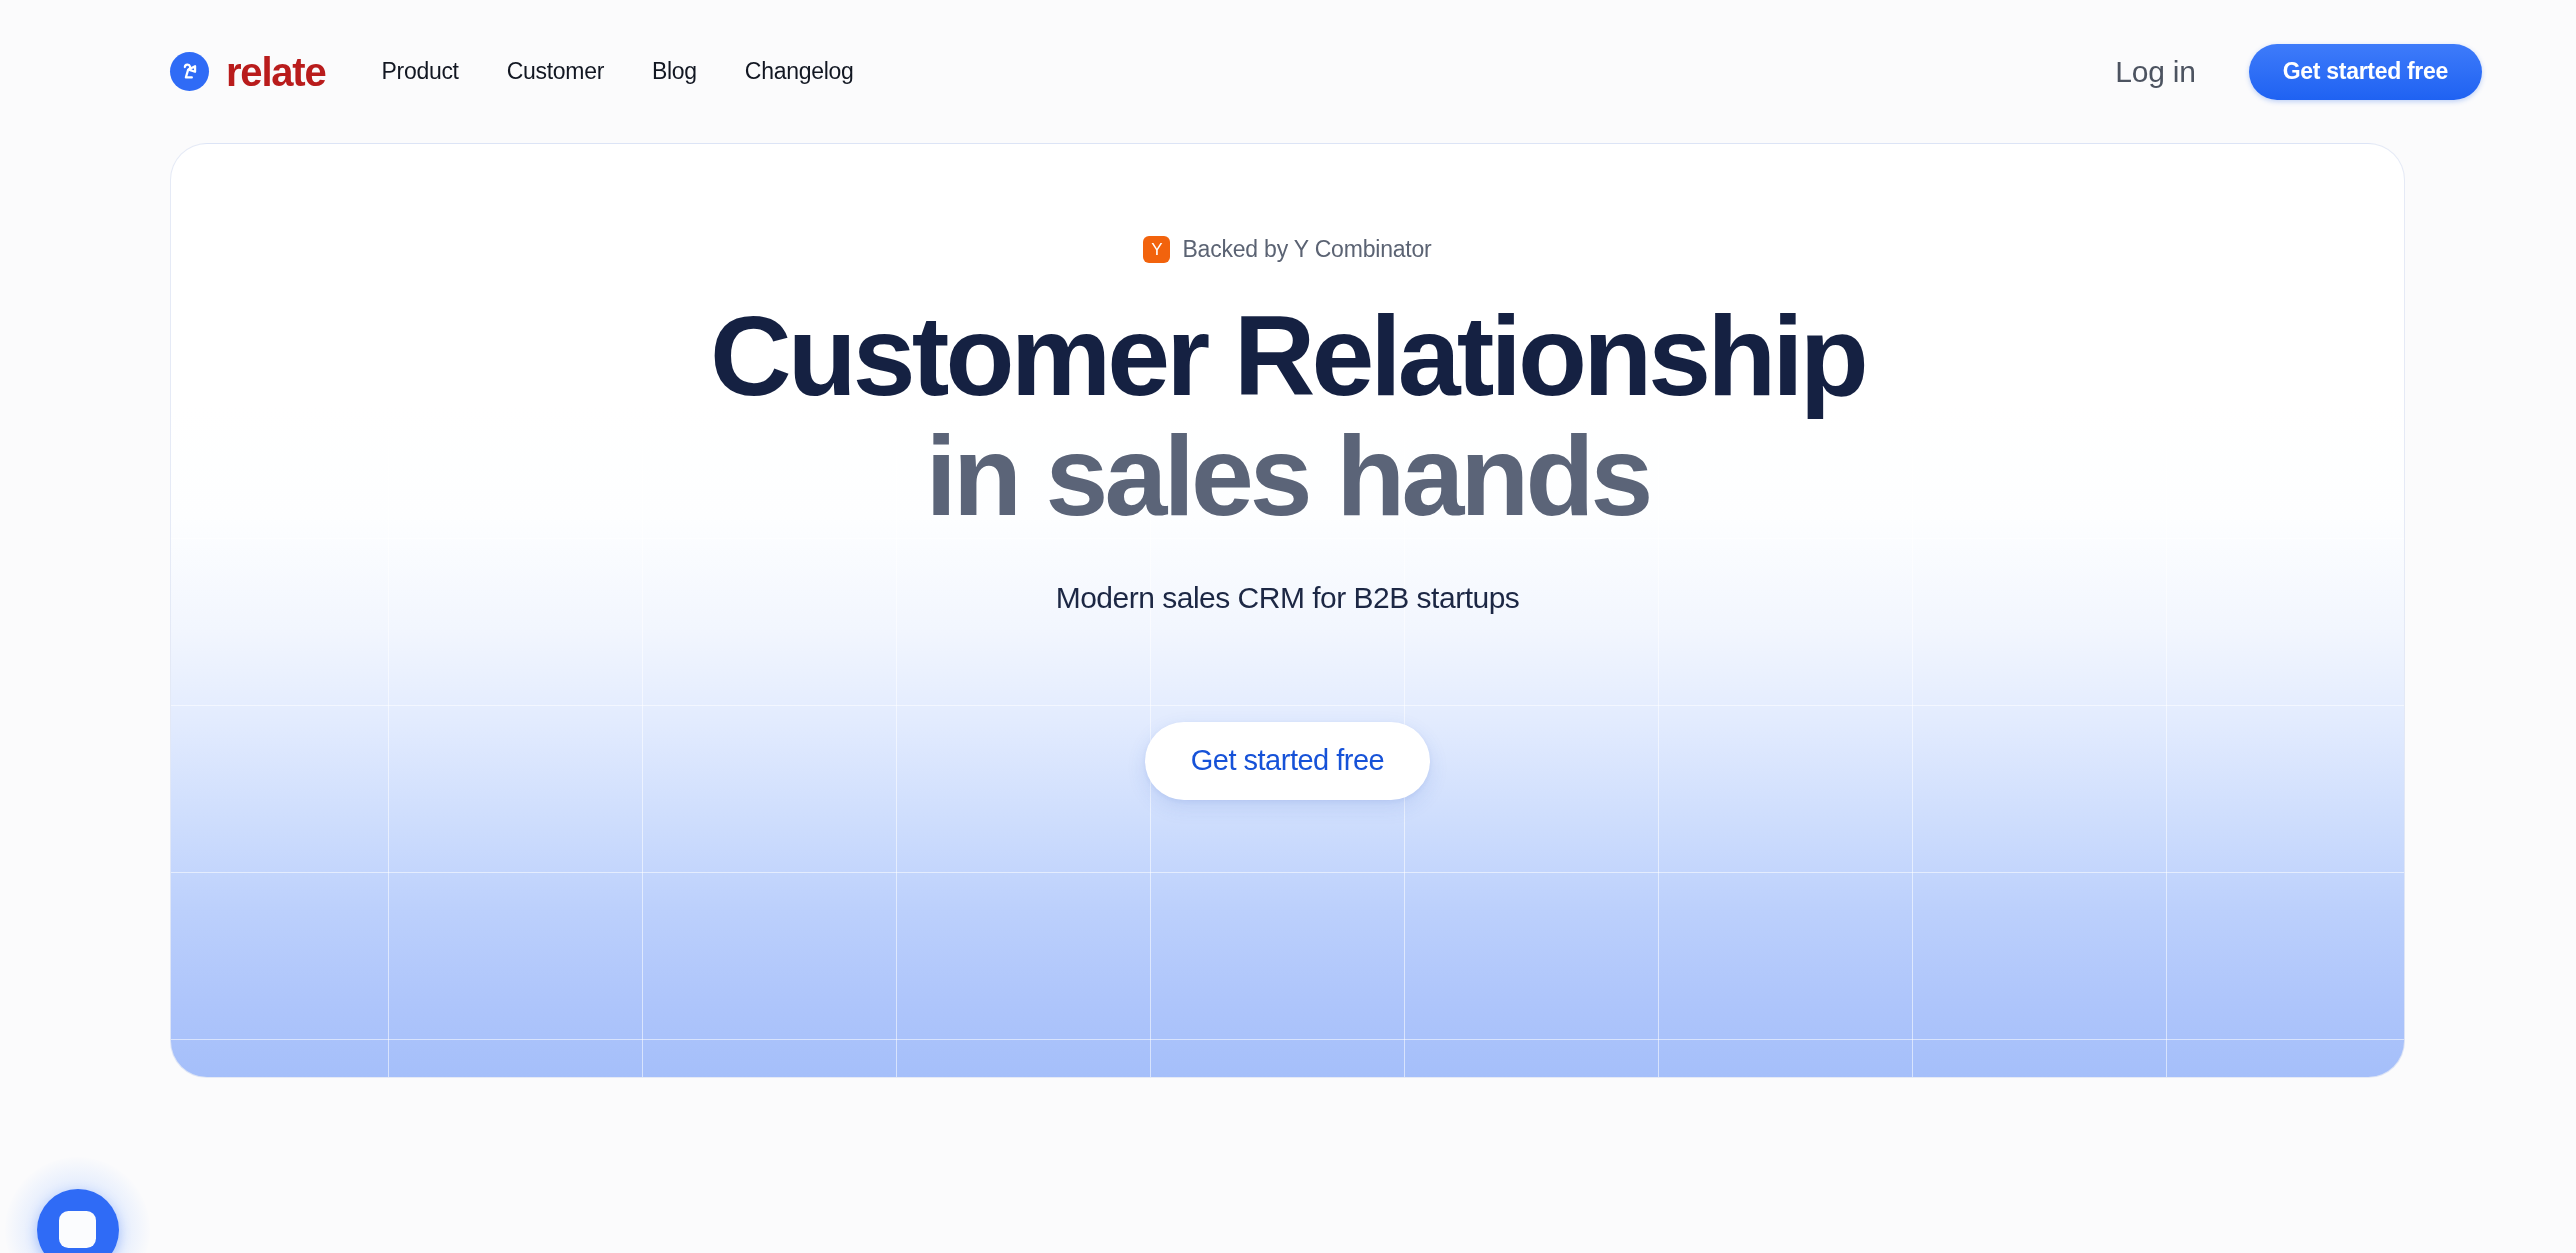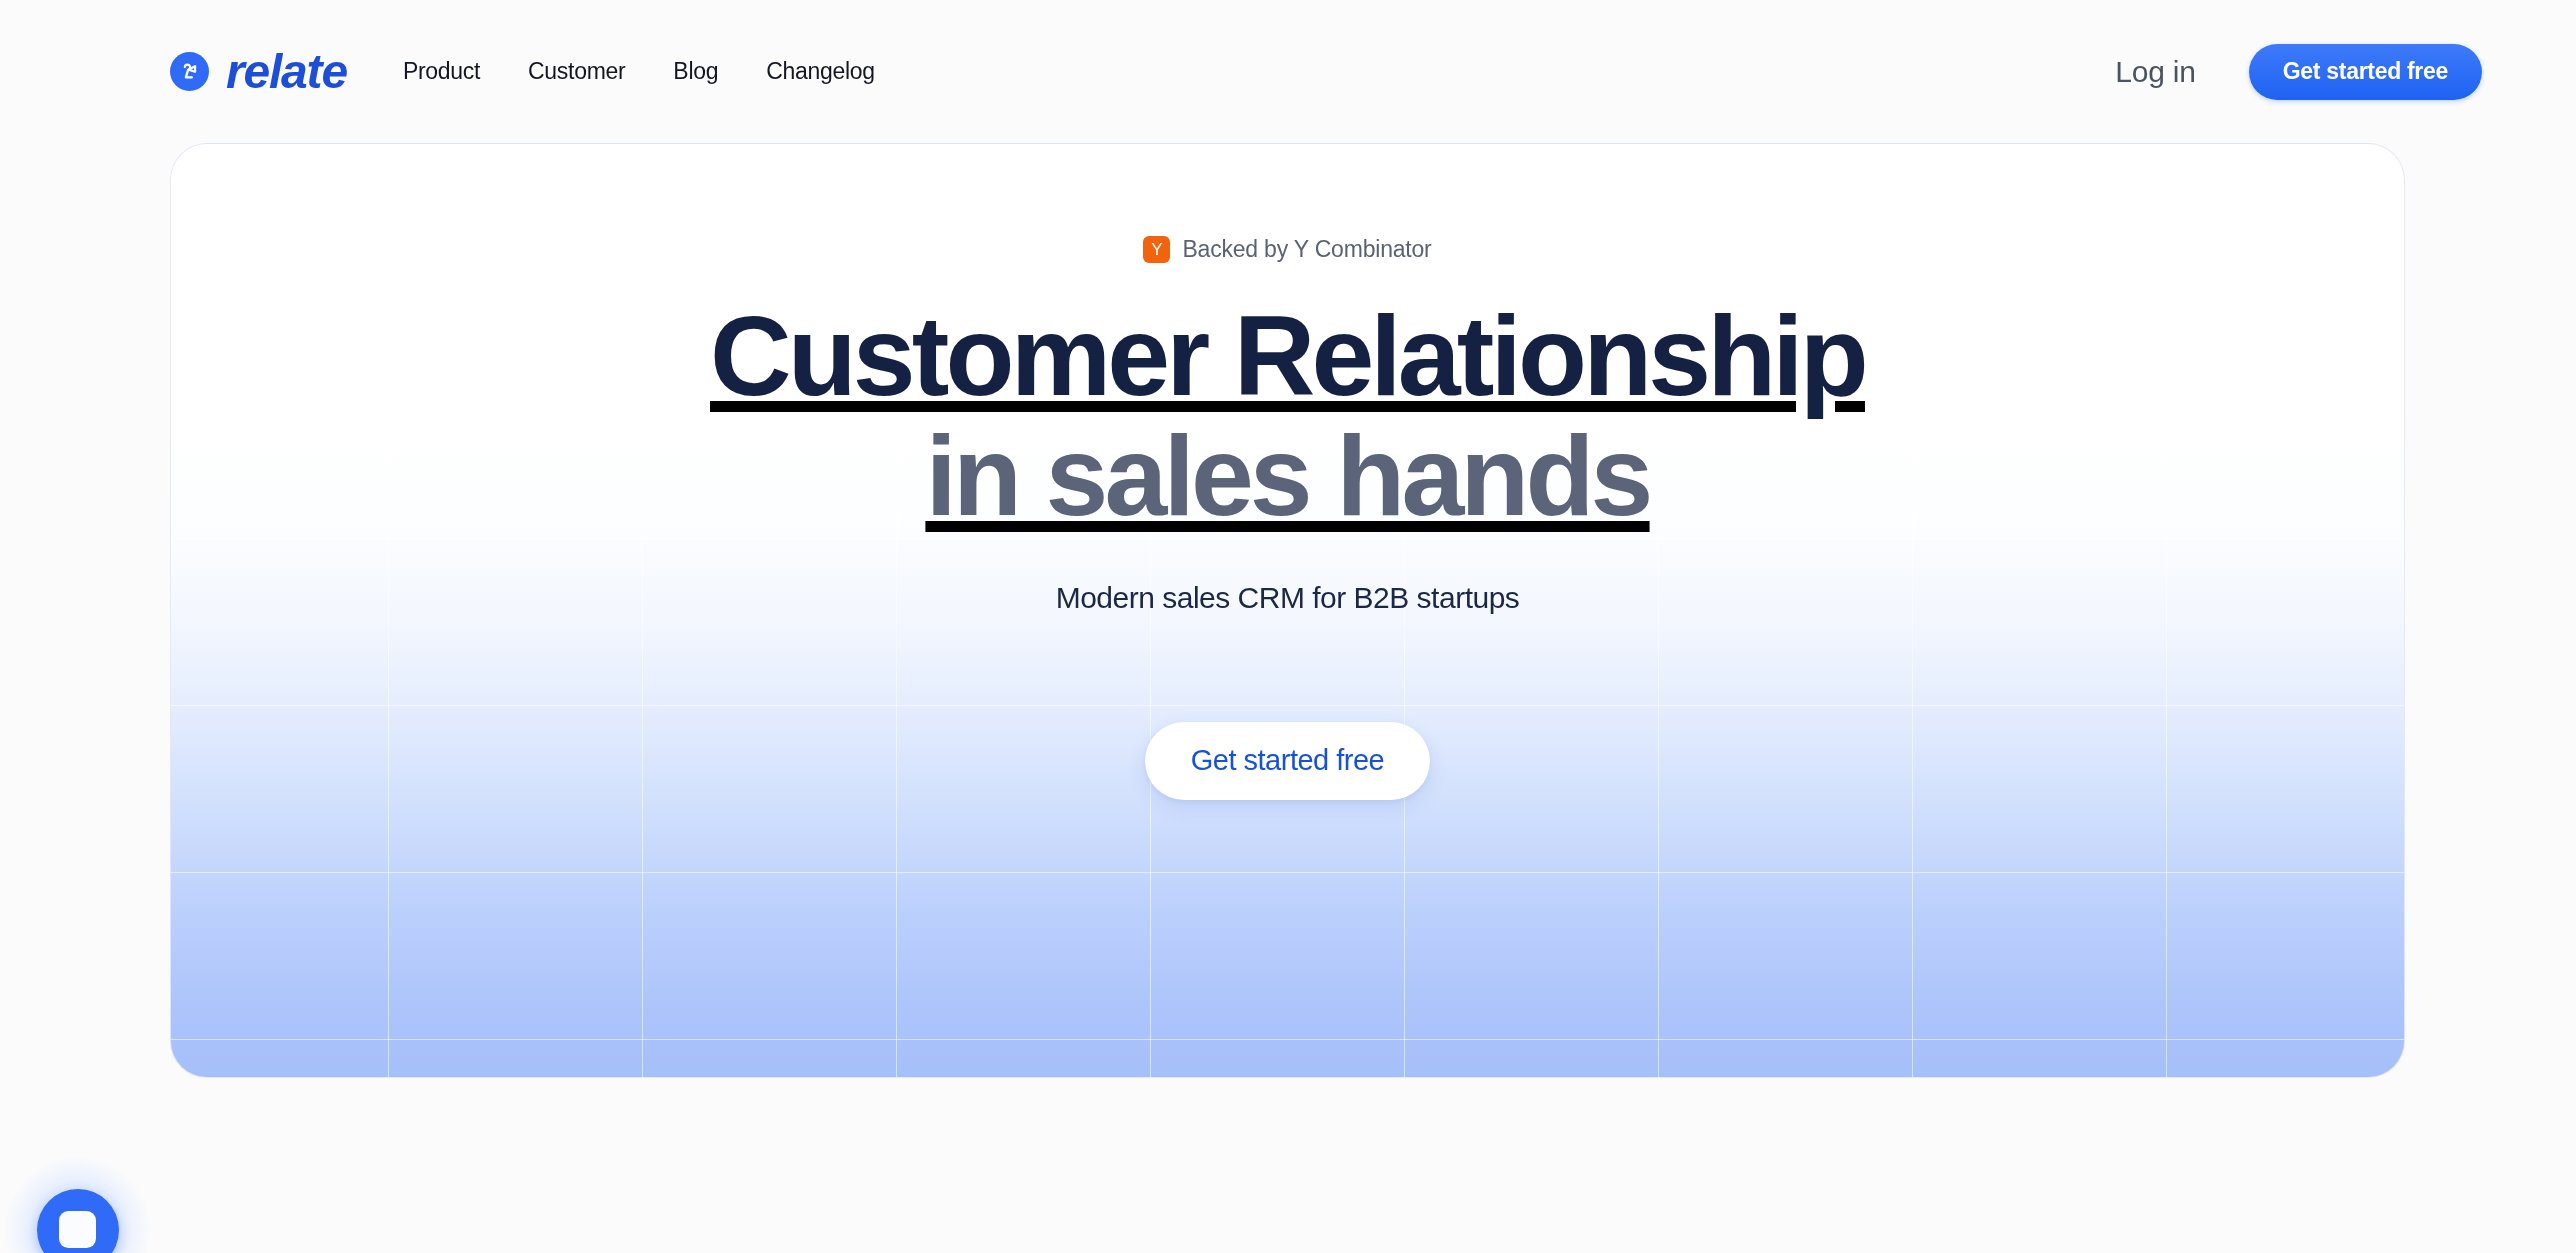--- a/index.html
+++ b/index.html
@@ -43,26 +43,25 @@
     border-radius:50%;
     background:#2f6bf6;
     display:flex;
     align-items:center;
     justify-content:center;
     flex:0 0 auto;
   }
   .brand-mark svg { display:block; }
 
   .brand-name {
-    font-size:48px;
+    font-size:40px;
     font-weight:bold;
     letter-spacing:-1.2px;
-    color:#1d4ed8;
+    color:#b91c1c;
     line-height:1;
-    font-style:italic;
   }
 
   .nav-links {
     display:flex;
     align-items:center;
     gap:48px;
     margin-left:56px;
     flex:0 0 auto;
   }
 
@@ -186,21 +185,20 @@
   }
 
   
   .headline {
     margin-top:34px;
     text-align:center;
     font-size:113px;
     font-weight:bold;
     line-height:1.06;
     letter-spacing:-3.9px;
-    text-decoration:underline;
   }
   .headline-line-1 { display:block; color:#152142; }
   .headline-line-2 { display:block; color:#5b6478; }
 
   .subtitle {
     margin-top:44px;
     font-size:30px;
     font-weight:400;
     color:#1c2744;
     letter-spacing:-0.5px;

